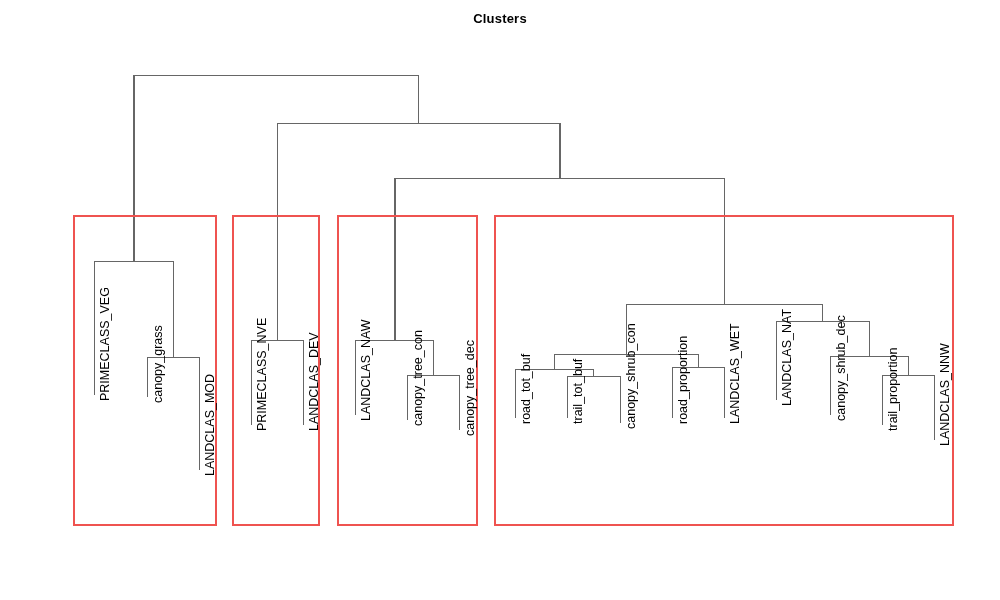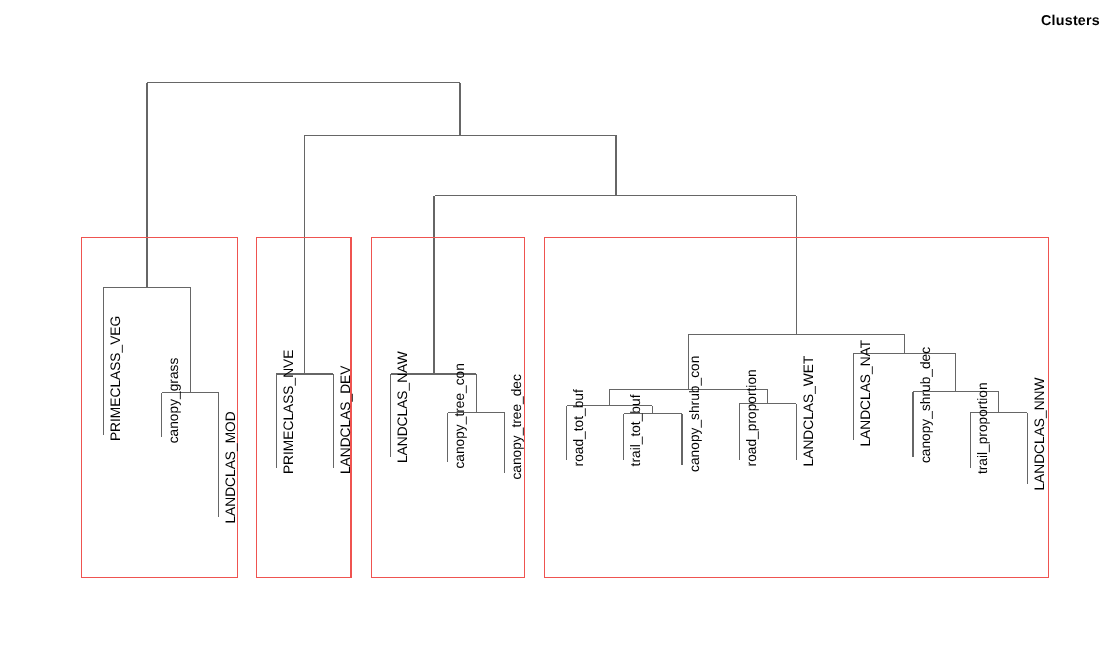--- a/index.html
+++ b/index.html
@@ -19,21 +19,21 @@
     left: 0;
     top: 0;
     width: 1000px;
     height: 600px;
   }
   #title {
     position: absolute;
     left: 0;
     top: 11px;
     width: 1000px;
-    text-align: right;
+    text-align: center;
     font-size: 13px;
     font-weight: bold;
     color: #000000;
     letter-spacing: 0.2px;
   }
   .leaf-label {
     position: absolute;
     font-size: 12.5px;
     color: #000000;
     white-space: nowrap;

